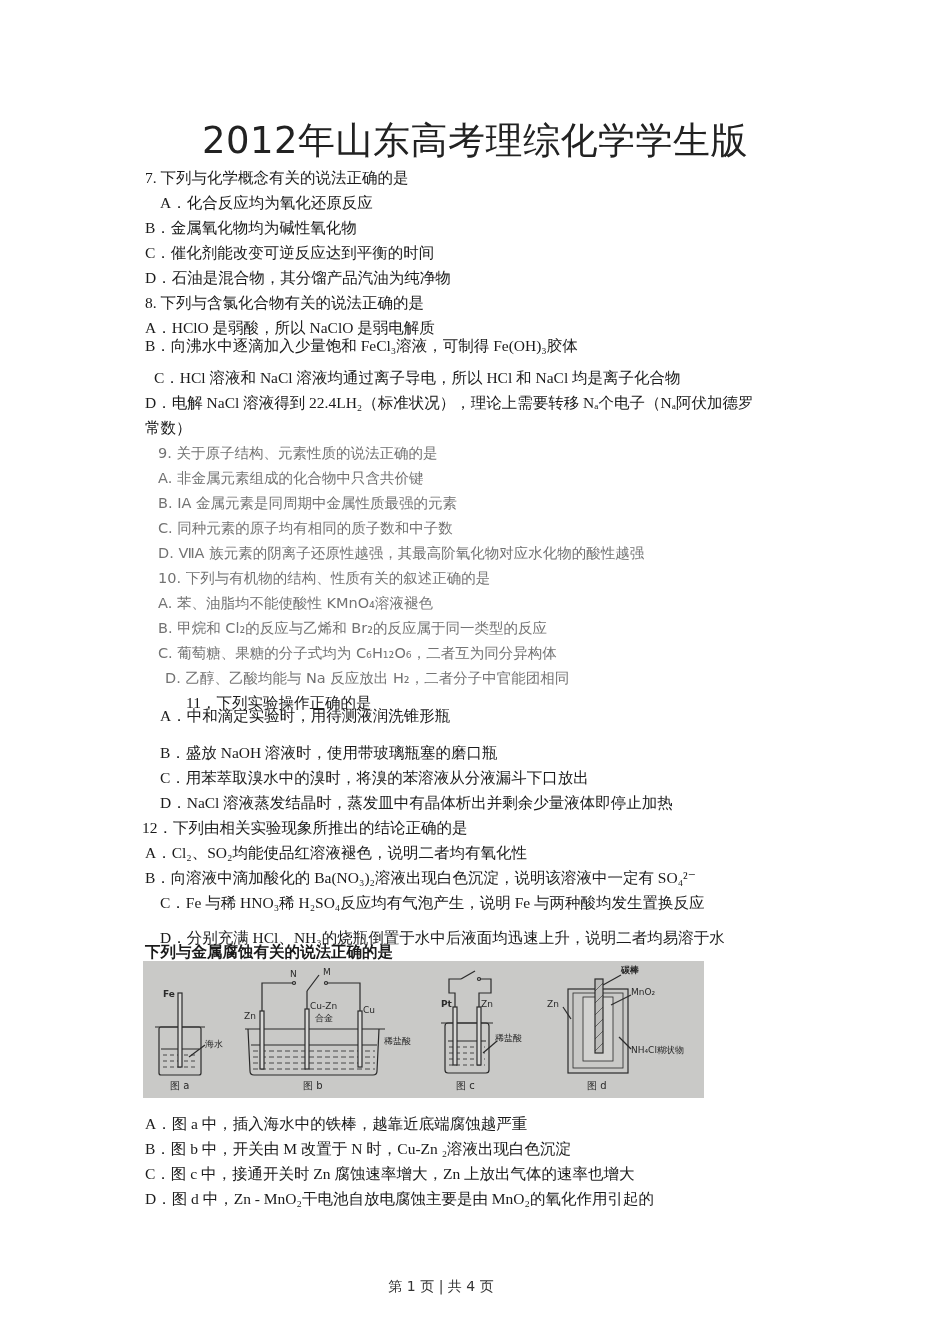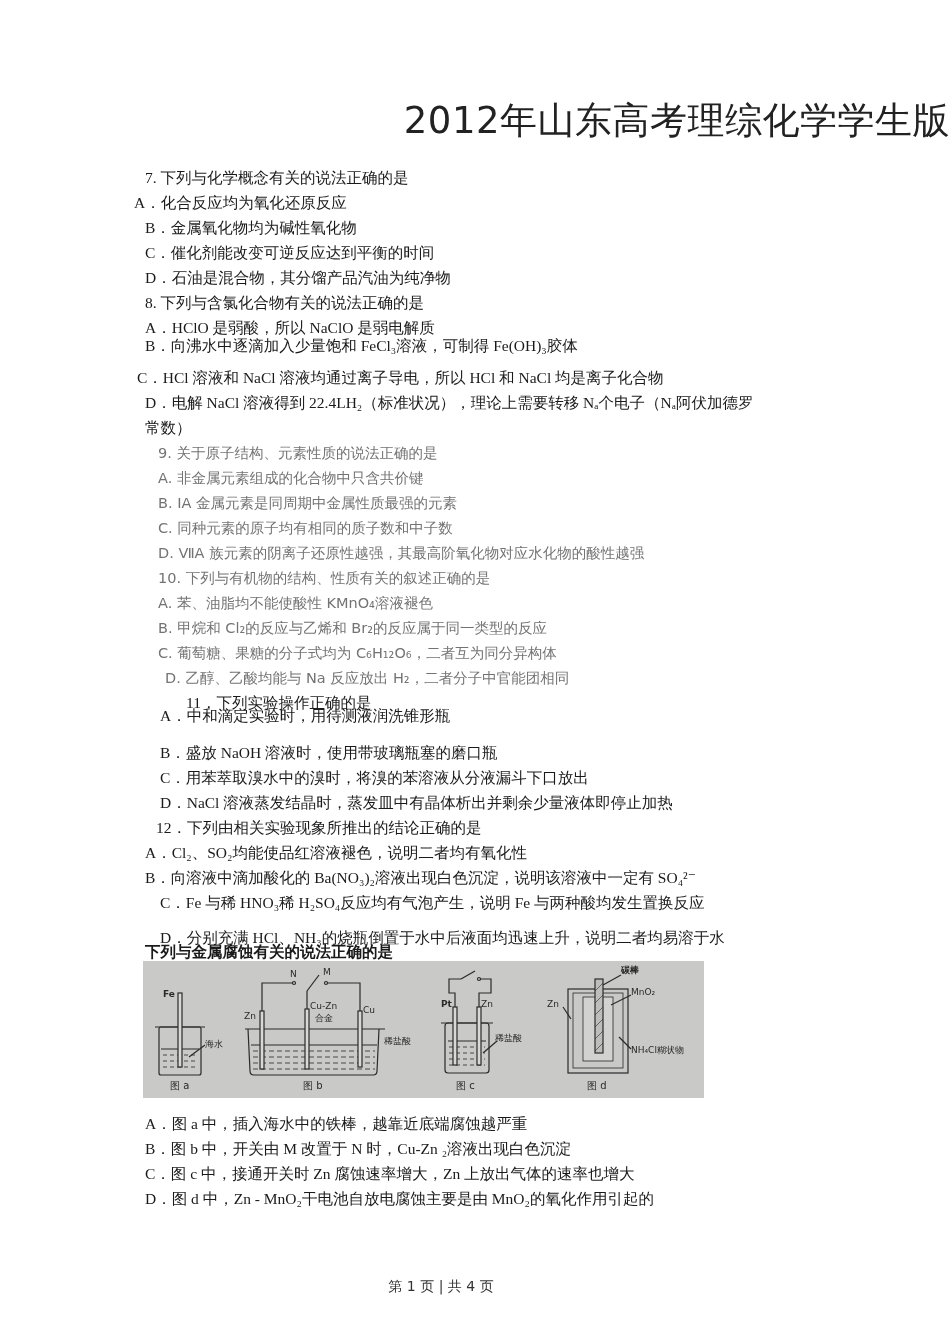--- a/index.html
+++ b/index.html
@@ -1,42 +1,42 @@
 <!DOCTYPE html>
 <html><head>
 <meta charset="utf-8">
 <style>
   html, body { margin: 0; padding: 0; background: #ffffff; }
   body { width: 950px; height: 1344px; position: relative; overflow: hidden;
          font-family: "Liberation Serif", "DejaVu Serif", serif; color: #1a1a1a; }
-  .title { position: absolute; left: 0; width: 950px; top: 96px; text-align: right;
+  .title { position: absolute; left: 0; width: 950px; top: 116px; text-align: center;
            font-size: 37px; letter-spacing: 0.5px; color: #222; font-family: "DejaVu Sans", sans-serif; font-weight: normal; }
   .line { position: absolute; font-size: 15.5px; white-space: nowrap; line-height: 20px; }
   .sans { font-family: "DejaVu Sans", sans-serif; font-size: 14.5px; color: #737373; }
   .figure { position: absolute; left: 143px; top: 961px; width: 561px; height: 137px;
             background: #c9c9c7; overflow: hidden; }
   .figure svg { display: block; }
   .footer { position: absolute; left: 0; width: 882px; top: 1278px; text-align: center;
             font-size: 14px; font-family: "DejaVu Sans", sans-serif; color: #333; }
 </style>
 </head>
 <body>
 
 <div class="title">2012年山东高考理综化学学生版</div>
 
 <div class="line" style="left:145px;top:168px;">7. 下列与化学概念有关的说法正确的是</div>
-<div class="line" style="left:134px;top:193px;">A．化合反应均为氧化还原反应</div>
+<div class="line" style="left:160px;top:193px;">A．化合反应均为氧化还原反应</div>
 <div class="line" style="left:145px;top:218px;">B．金属氧化物均为碱性氧化物</div>
 <div class="line" style="left:145px;top:243px;">C．催化剂能改变可逆反应达到平衡的时间</div>
 <div class="line" style="left:145px;top:268px;">D．石油是混合物，其分馏产品汽油为纯净物</div>
 
 <div class="line" style="left:145px;top:293px;">8. 下列与含氯化合物有关的说法正确的是</div>
 <div class="line" style="left:145px;top:318px;">A．HClO 是弱酸，所以 NaClO 是弱电解质</div>
 <div class="line" style="left:145px;top:336px;">B．向沸水中逐滴加入少量饱和 FeCl₃溶液，可制得 Fe(OH)₃胶体</div>
-<div class="line" style="left:137px;top:368px;">C．HCl 溶液和 NaCl 溶液均通过离子导电，所以 HCl 和 NaCl 均是离子化合物</div>
+<div class="line" style="left:154px;top:368px;">C．HCl 溶液和 NaCl 溶液均通过离子导电，所以 HCl 和 NaCl 均是离子化合物</div>
 <div class="line" style="left:145px;top:393px;">D．电解 NaCl 溶液得到 22.4LH₂（标准状况），理论上需要转移 Nₐ个电子（Nₐ阿伏加德罗</div>
 <div class="line" style="left:145px;top:418px;">常数）</div>
 
 <div class="line sans" style="left:158px;top:443px;">9. 关于原子结构、元素性质的说法正确的是</div>
 <div class="line sans" style="left:158px;top:468px;">A. 非金属元素组成的化合物中只含共价键</div>
 <div class="line sans" style="left:158px;top:493px;">B. ⅠA 金属元素是同周期中金属性质最强的元素</div>
 <div class="line sans" style="left:158px;top:518px;">C. 同种元素的原子均有相同的质子数和中子数</div>
 <div class="line sans" style="left:158px;top:543px;">D. ⅦA 族元素的阴离子还原性越强，其最高阶氧化物对应水化物的酸性越强</div>
 
 <div class="line sans" style="left:158px;top:568px;">10. 下列与有机物的结构、性质有关的叙述正确的是</div>
@@ -44,21 +44,21 @@
 <div class="line sans" style="left:158px;top:618px;">B. 甲烷和 Cl₂的反应与乙烯和 Br₂的反应属于同一类型的反应</div>
 <div class="line sans" style="left:158px;top:643px;">C. 葡萄糖、果糖的分子式均为 C₆H₁₂O₆，二者互为同分异构体</div>
 <div class="line sans" style="left:158px;top:668px;margin-left:7px;">D. 乙醇、乙酸均能与 Na 反应放出 H₂，二者分子中官能团相同</div>
 
 <div class="line" style="left:145px;top:693px;margin-left:41px;">11．下列实验操作正确的是</div>
 <div class="line" style="left:160px;top:706px;">A．中和滴定实验时，用待测液润洗锥形瓶</div>
 <div class="line" style="left:160px;top:743px;">B．盛放 NaOH 溶液时，使用带玻璃瓶塞的磨口瓶</div>
 <div class="line" style="left:160px;top:768px;">C．用苯萃取溴水中的溴时，将溴的苯溶液从分液漏斗下口放出</div>
 <div class="line" style="left:160px;top:793px;">D．NaCl 溶液蒸发结晶时，蒸发皿中有晶体析出并剩余少量液体即停止加热</div>
 
-<div class="line" style="left:156px;top:818px;">12．下列由相关实验现象所推出的结论正确的是</div>
+<div class="line" style="left:142px;top:818px;">12．下列由相关实验现象所推出的结论正确的是</div>
 <div class="line" style="left:145px;top:843px;">A．Cl₂、SO₂均能使品红溶液褪色，说明二者均有氧化性</div>
 <div class="line" style="left:145px;top:868px;">B．向溶液中滴加酸化的 Ba(NO₃)₂溶液出现白色沉淀，说明该溶液中一定有 SO₄²⁻</div>
 <div class="line" style="left:160px;top:893px;">C．Fe 与稀 HNO₃稀 H₂SO₄反应均有气泡产生，说明 Fe 与两种酸均发生置换反应</div>
 <div class="line" style="left:160px;top:928px;">D．分别充满 HCl、NH₃的烧瓶倒置于水中后液面均迅速上升，说明二者均易溶于水</div>
 
 <div class="line" style="left:145px;top:942px;font-weight:bold;">下列与金属腐蚀有关的说法正确的是</div>
 
 <div class="figure">
   <svg width="561" height="137" viewBox="0 0 561 137" xmlns="http://www.w3.org/2000/svg" font-family="DejaVu Sans, sans-serif" fill="none" stroke="#2a2a2a" stroke-width="1.2">
 

